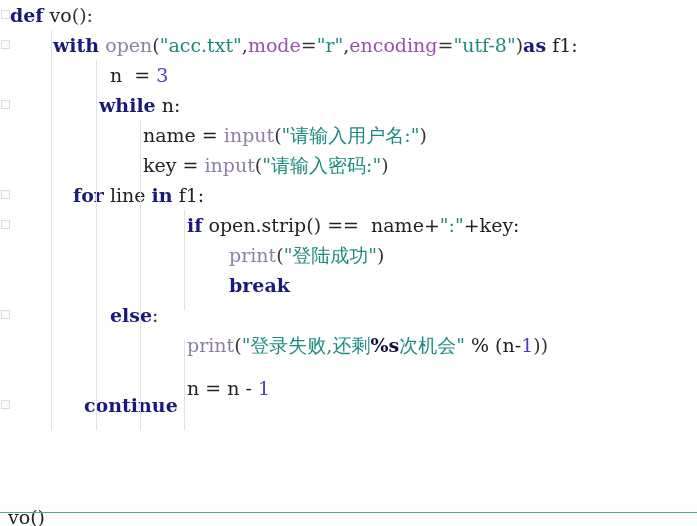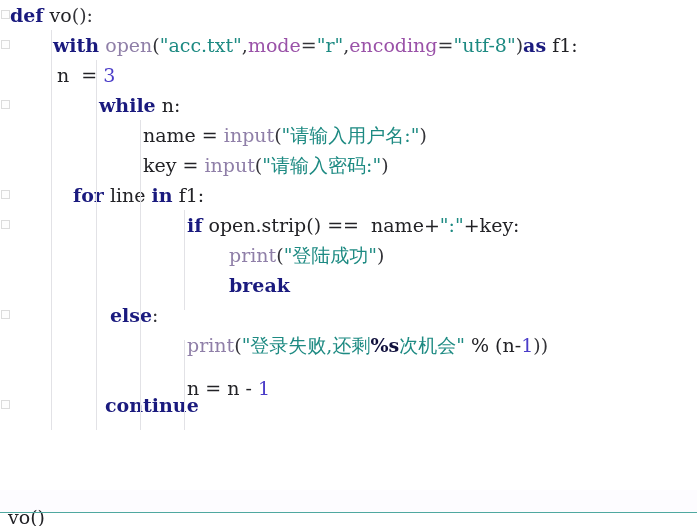--- a/index.html
+++ b/index.html
@@ -112,32 +112,32 @@
       <div class="fold-marker" style="top: 100px;"></div>
       <div class="fold-marker" style="top: 190px;"></div>
       <div class="fold-marker" style="top: 220px;"></div>
       <div class="fold-marker" style="top: 310px;"></div>
       <div class="fold-marker" style="top: 400px;"></div>
     </div>
 
   <div class="code-area">
       <div class="line" style="top: 0px; padding-left: 10px; text-align: right;"><span class="kw">def</span><span class="plain"> </span><span class="plain">vo</span><span class="punc">():</span></div>
       <div class="line" style="top: 30px; padding-left: 53px;"><span class="kw">with</span><span class="plain"> </span><span class="builtin">open</span><span class="punc">(</span><span class="str">"acc.txt"</span><span class="punc">,</span><span class="kwarg">mode</span><span class="punc">=</span><span class="str">"r"</span><span class="punc">,</span><span class="kwarg">encoding</span><span class="punc">=</span><span class="str">"utf-8"</span><span class="punc">)</span><span class="kw">as</span><span class="plain"> f1:</span></div>
-      <div class="line" style="top: 60px; padding-left: 57px;"><span class="plain">n  = </span><span class="num">3</span></div>
+      <div class="line" style="top: 60px; padding-left: 83px; margin-left: 27px;"><span class="plain">n  = </span><span class="num">3</span></div>
       <div class="line" style="top: 90px; padding-left: 99px;"><span class="kw">while</span><span class="plain"> n:</span></div>
       <div class="line" style="top: 120px; padding-left: 143px;"><span class="plain">name = </span><span class="builtin">input</span><span class="punc">(</span><span class="str">"请输入用户名:"</span><span class="punc">)</span></div>
       <div class="line" style="top: 150px; padding-left: 143px;"><span class="plain">key = </span><span class="builtin">input</span><span class="punc">(</span><span class="str">"请输入密码:"</span><span class="punc">)</span></div>
       <div class="line" style="top: 180px; padding-left: 73px;"><span class="kw">for</span><span class="plain"> line </span><span class="kw">in</span><span class="plain"> f1:</span></div>
       <div class="line" style="top: 210px; padding-left: 187px;"><span class="kw">if</span><span class="plain"> open.strip() ==  name+</span><span class="str">":"</span><span class="plain">+key:</span></div>
       <div class="line" style="top: 240px; padding-left: 229px;"><span class="builtin">print</span><span class="punc">(</span><span class="str">"登陆成功"</span><span class="punc">)</span></div>
       <div class="line" style="top: 270px; padding-left: 229px;"><span class="kw">break</span></div>
       <div class="line" style="top: 300px; padding-left: 110px;"><span class="kw">else</span><span class="punc">:</span></div>
       <div class="line" style="top: 330px; padding-left: 187px;"><span class="builtin">print</span><span class="punc">(</span><span class="str">"登录失败,还剩</span><span class="fmt">%s</span><span class="str">次机会"</span><span class="plain"> % (n-</span><span class="num">1</span><span class="punc">))</span></div>
       <div class="line" style="top: 373px; padding-left: 187px;"><span class="plain">n = n - </span><span class="num">1</span></div>
-      <div class="line" style="top: 390px; padding-left: 105px;"><span class="kw">continue</span></div>
+      <div class="line" style="top: 390px; padding-left: 84px;"><span class="kw">continue</span></div>
     </div>
 
   <div class="bottom-band" style="top: 490px;"></div>
   <div class="call-line" style="top: 490px; padding-left: 8px;">vo()</div>
   <div class="bottom-rule" style="top: 512px;"></div>
 
 <div class="indent-guide" style="left: 51px; top: 30px; height: 400px;"></div>
     <div class="indent-guide" style="left: 96px; top: 60px; height: 370px;"></div>
     <div class="indent-guide" style="left: 140px; top: 120px; height: 310px;"></div>
     <div class="indent-guide" style="left: 184px; top: 210px; height: 100px;"></div>

